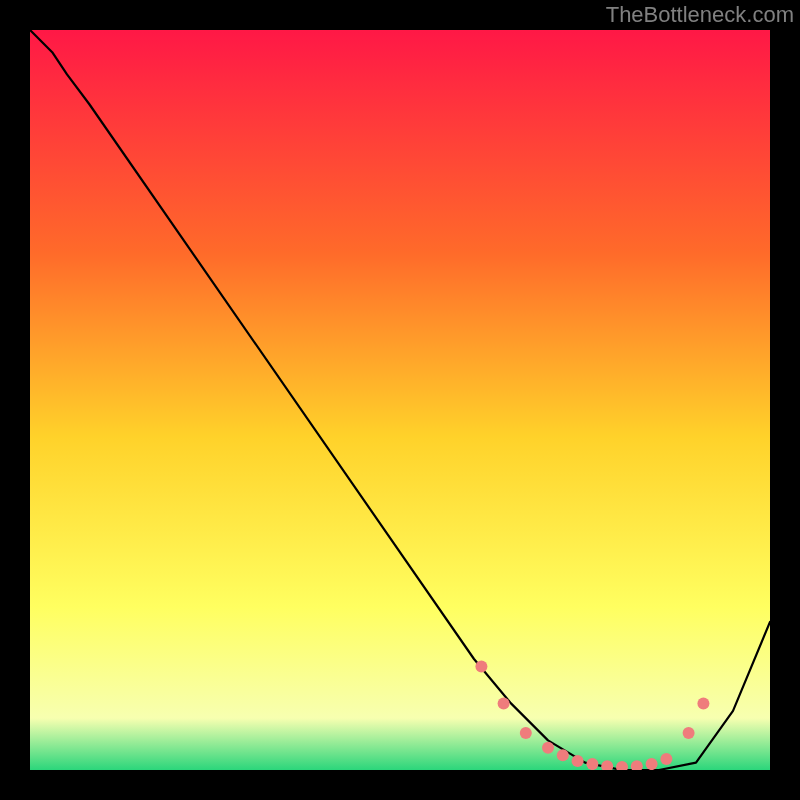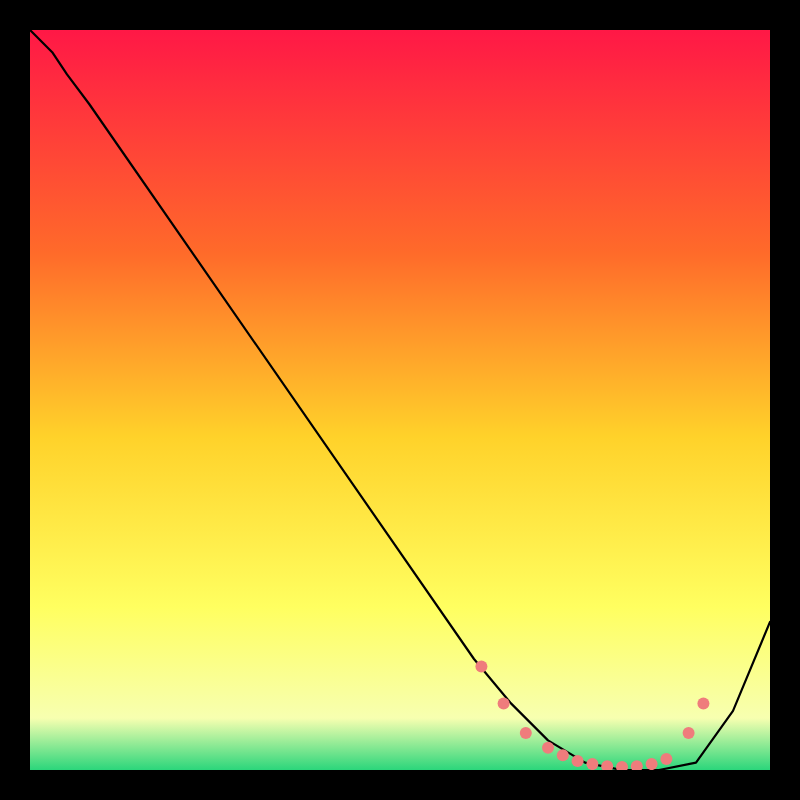--- a/index.html
+++ b/index.html
@@ -38,20 +38,21 @@
   .plot svg {
     width: 100%;
     height: 100%;
     display: block;
   }
 </style>
 </head>
 <body>
 
 <div class="frame">
+  <div class="watermark">TheBottleneck.com</div>
 
   <div class="plot">
     <svg viewBox="0 0 740 740" preserveAspectRatio="none">
       <defs>
         <linearGradient id="bg-grad" x1="0" y1="0" x2="0" y2="1">
           <stop id="g0" offset="0%" stop-color="#ff1846"></stop>
           <stop id="g1" offset="30%" stop-color="#ff6a2a"></stop>
           <stop id="g2" offset="55%" stop-color="#ffd22a"></stop>
           <stop id="g3" offset="78%" stop-color="#ffff60"></stop>
           <stop id="g4" offset="93%" stop-color="#f7ffb0"></stop>

